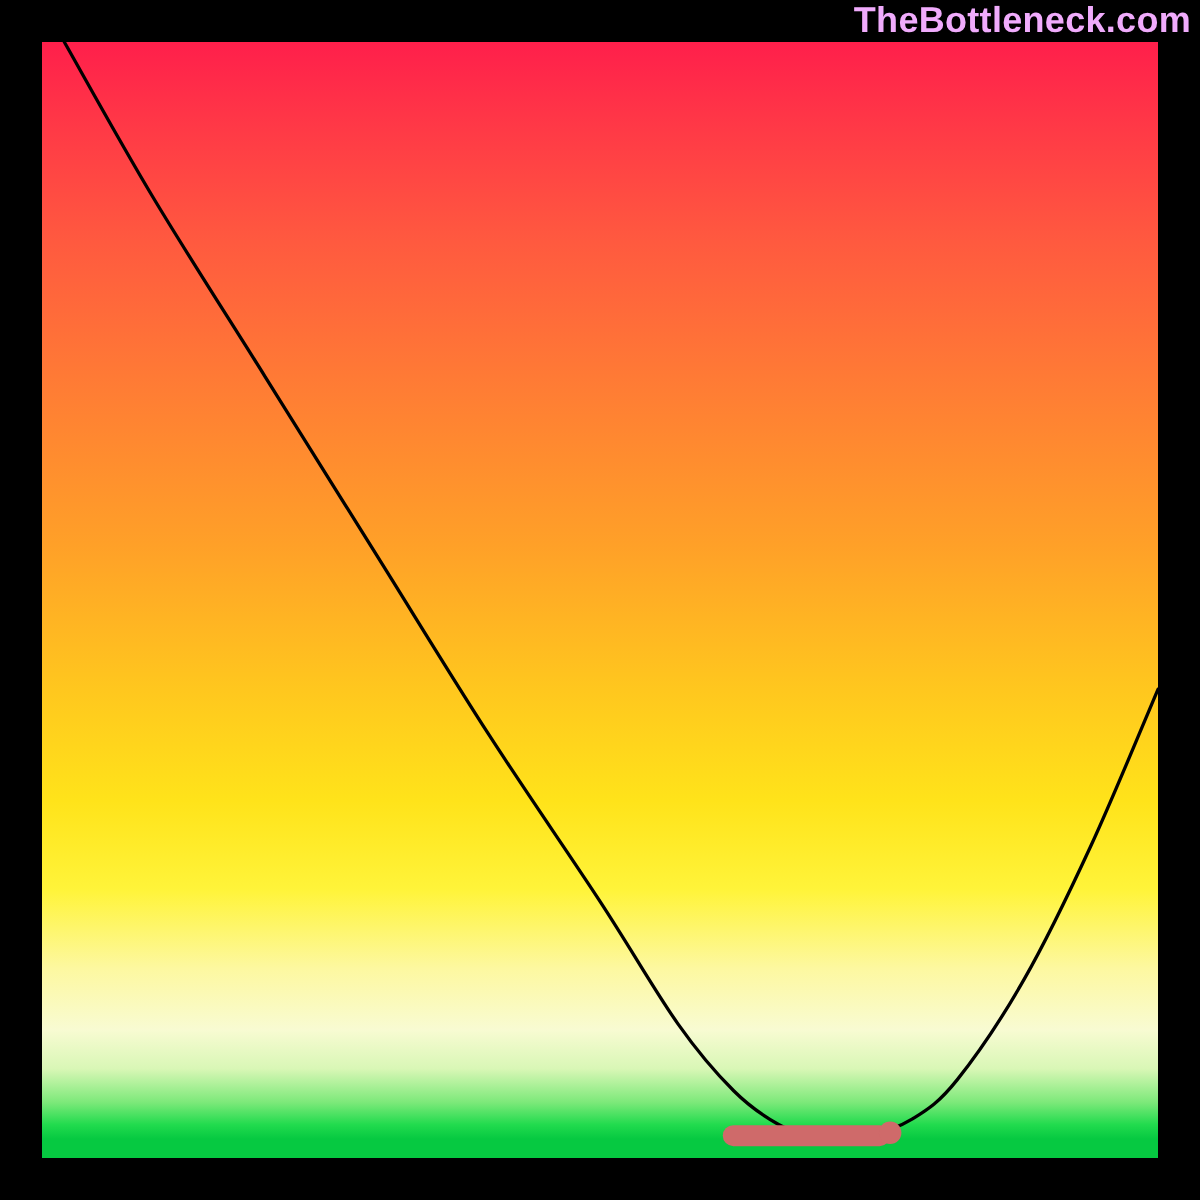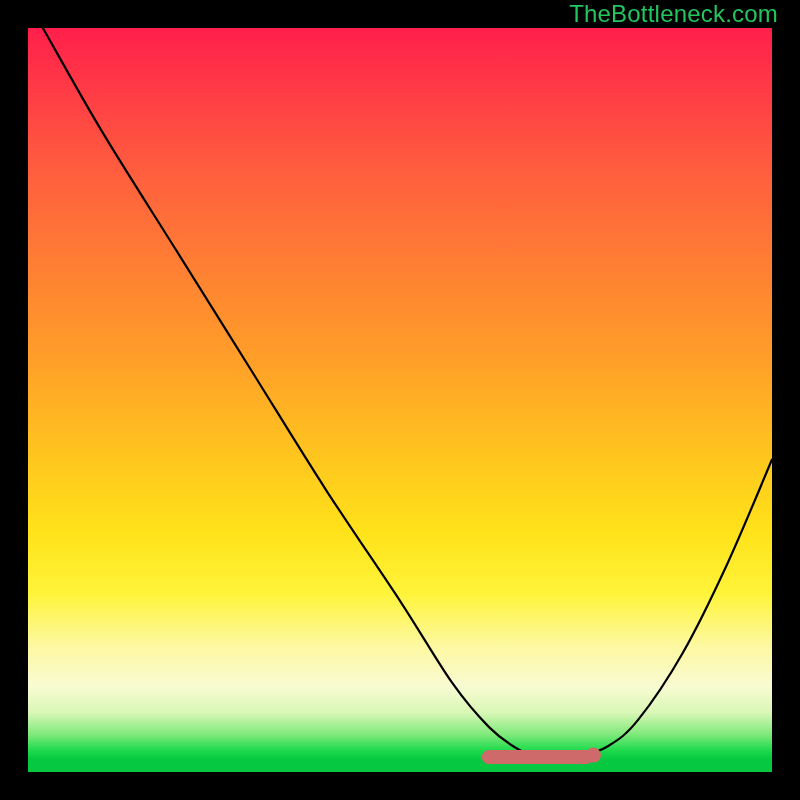--- a/index.html
+++ b/index.html
@@ -12,25 +12,25 @@
   }
   .frame {
     position: relative;
     width: 800px;
     height: 800px;
     background: #000;
   }
   .watermark {
     position: absolute;
     top: 0;
-    right: 22px;
+    right: 6px;
     font-family: Arial, Helvetica, sans-serif;
     font-size: 24px;
-    font-weight: 400;
-    color: #22c55e;
+    font-weight: 700;
+    color: #f0abfc;
     letter-spacing: 0.2px;
     z-index: 10;
   }
   .plot {
     position: absolute;
     
     left: 28px;
     top: 28px;
     width: 744px;
     height: 744px;

